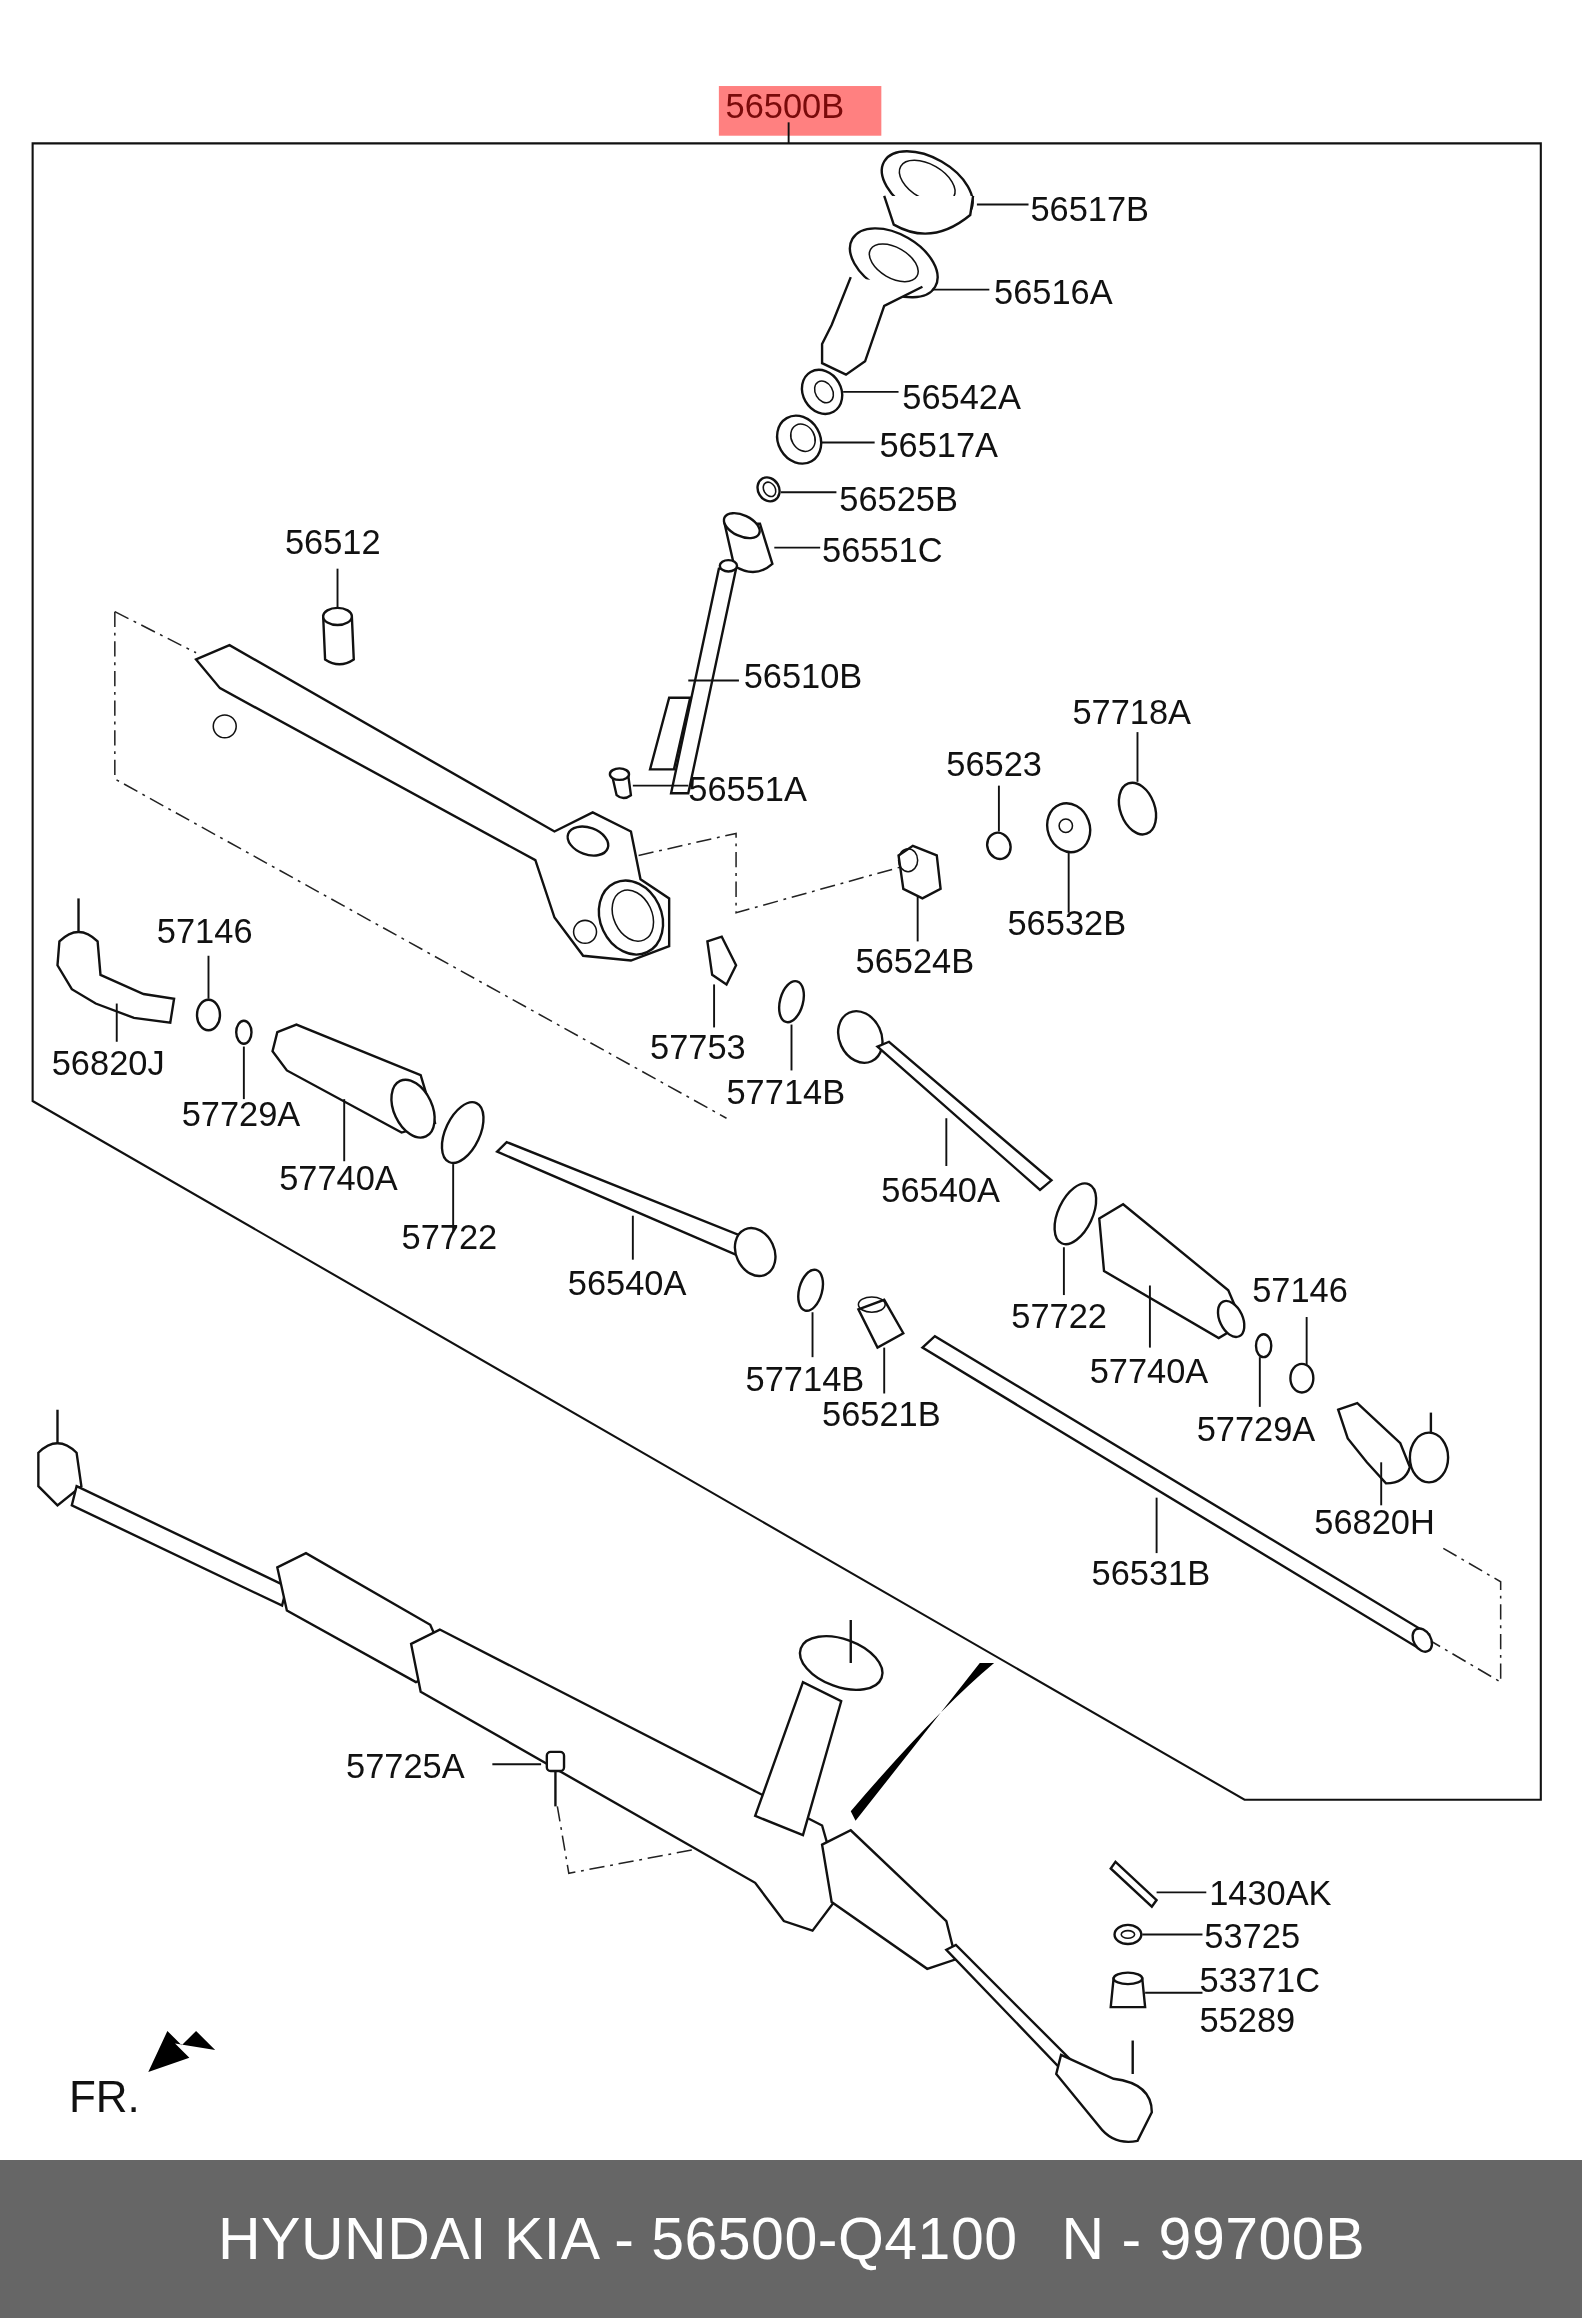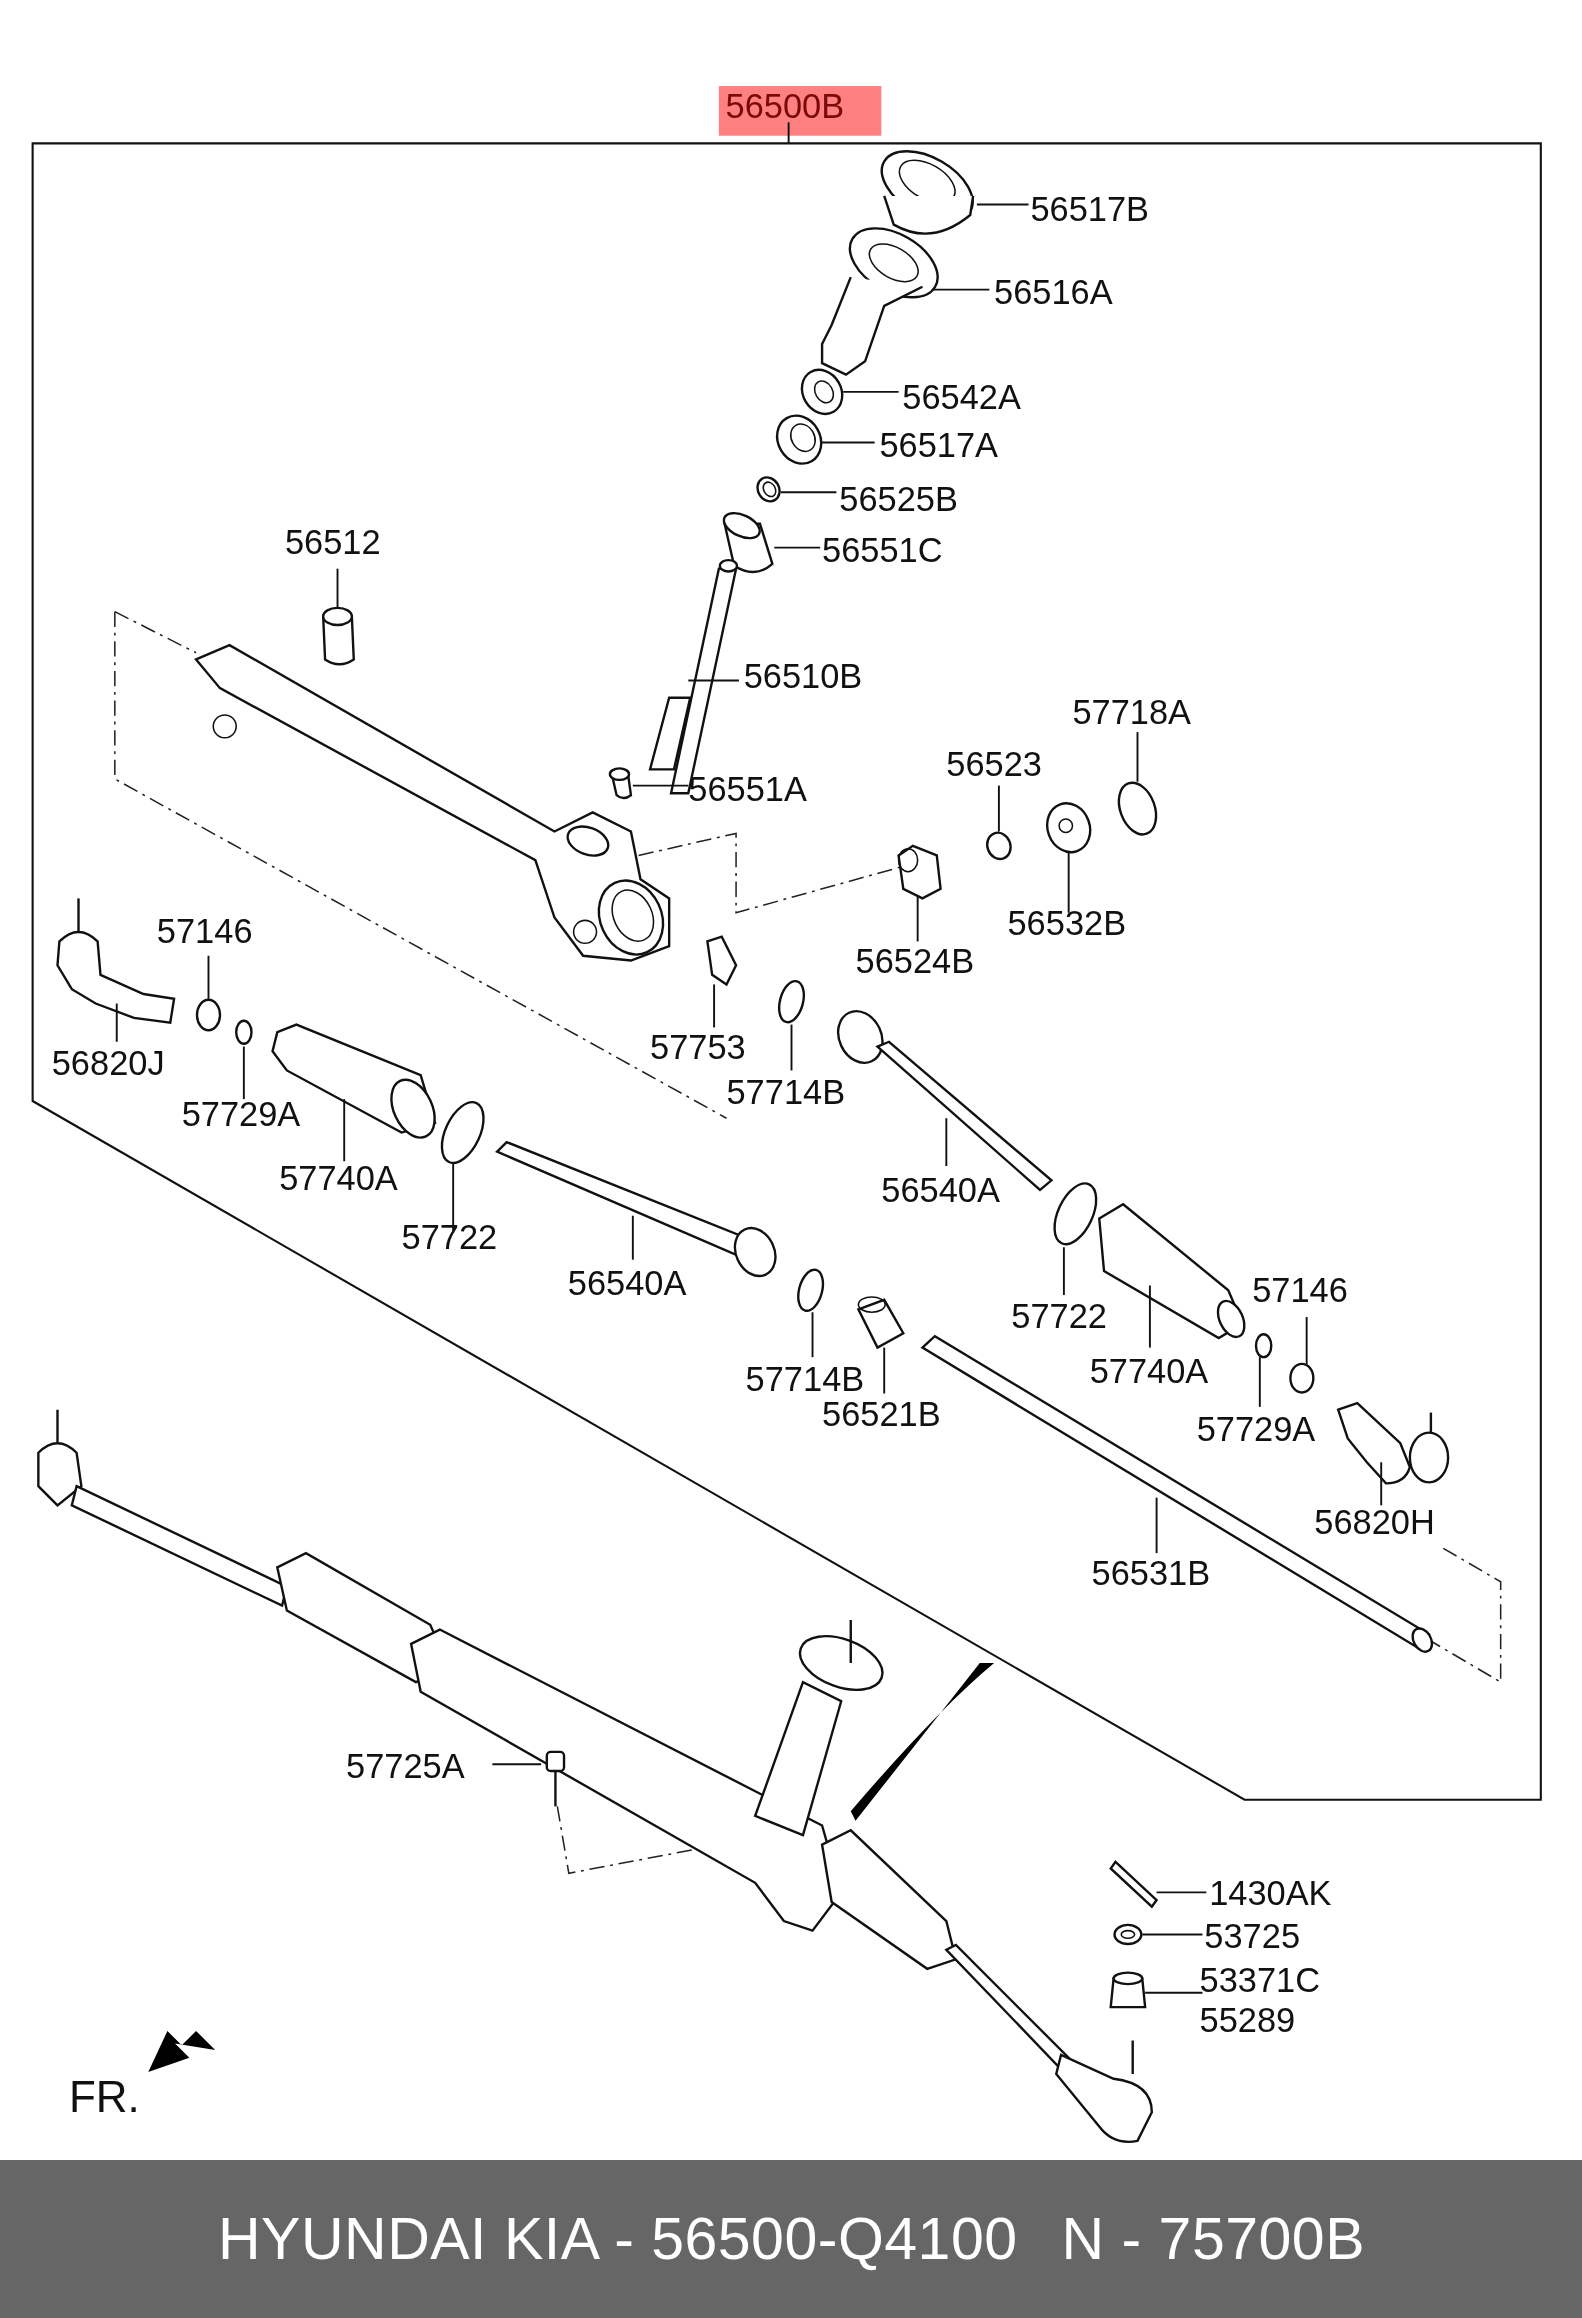--- a/index.html
+++ b/index.html
@@ -290,15 +290,15 @@
   </g>
   <text class="lbl" x="1255" y="2084">53371C</text>
   <text class="lbl" x="1255" y="2126">55289</text>
 
   <path d="M225 2145 L205 2125 L190 2140 L175 2125 L155 2168 L198 2153 L183 2138 Z" fill="#000000"></path>
   <text class="lbl" x="72" y="2210" style="font-size:46px">FR.</text>
 </svg>
 
 <div id="footer" style="background:#666666;gap:44px;">
   <span>HYUNDAI KIA - 56500-Q4100</span>
-  <span>N - 75700B</span>
+  <span>N - 99700B</span>
 </div>
 
 
 </body></html>

